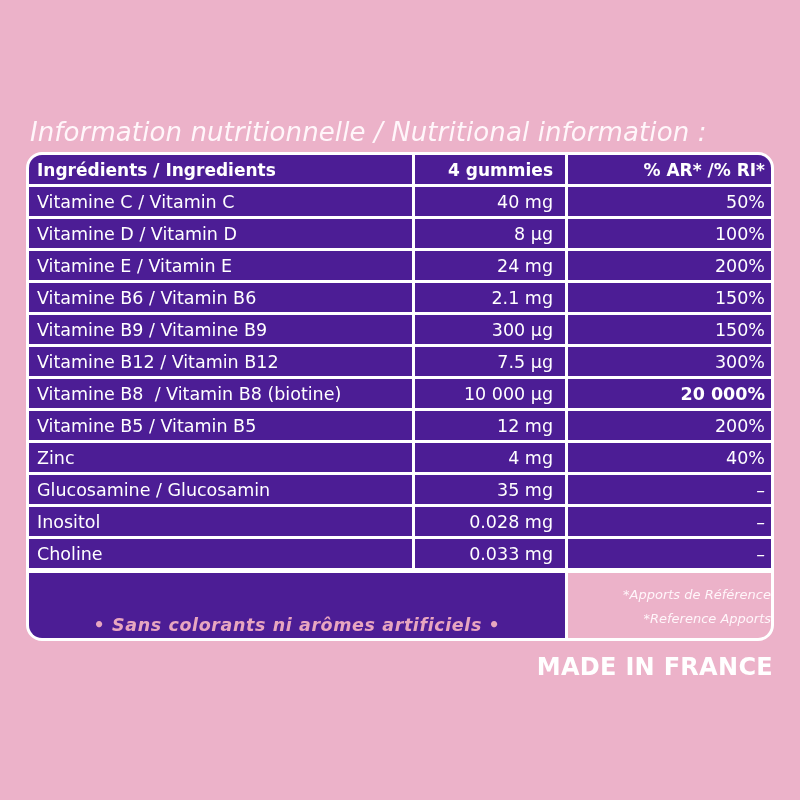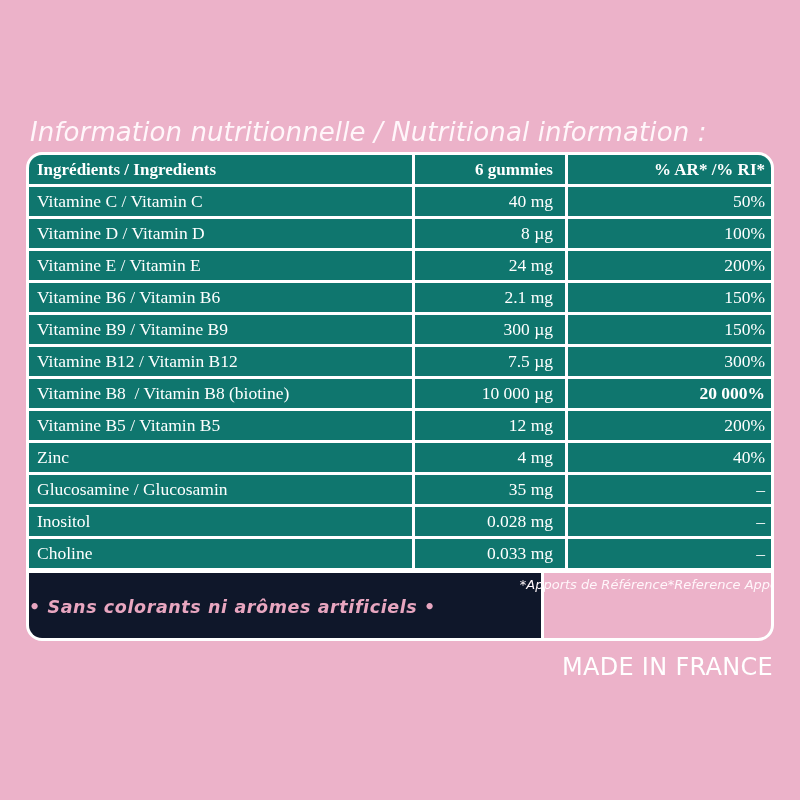--- a/index.html
+++ b/index.html
@@ -38,89 +38,88 @@
       background: #ffffff;
     }
     .row {
       position: absolute;
       left: 0;
       width: 742px;
       height: 29px;
       display: flex;
     }
     .cell {
-      background: #0f766e;
+      background: #4c1d95;
       height: 100%;
       box-sizing: border-box;
       display: flex;
       align-items: center;
       font-size: 17.5px;
       white-space: nowrap;
       overflow: hidden;
-      font-family: Liberation Serif, serif;
     }
     .c1 { width: 383px; padding-left: 8px; }
     .c2 { width: 150px; margin-left: 3px; justify-content: flex-end; padding-right: 12px; }
     .c3 { width: 203px; margin-left: 3px; justify-content: flex-end; padding-right: 6px; }
     .hdr .cell { font-weight: bold; font-size: 17px; }
     .bold { font-weight: bold; text-align: center; }
     .footer {
       position: absolute;
       left: 0;
       top: 418px;
       width: 742px;
       height: 68px;
       display: flex;
     }
     .footer-left {
       width: 536px;
-      background: #0f172a;
+      background: #4c1d95;
       display: flex;
-      flex-direction: row;
-      justify-content: space-between;
+      flex-direction: column;
+      justify-content: flex-end;
       align-items: center;
       color: #e8a6c0;
       font-style: italic;
       font-weight: bold;
       font-size: 17.5px;
       letter-spacing: 0.6px;
     }
     .footer-left div { line-height: 31px; white-space: nowrap; }
     .footer-right {
-      width: 227px;
+      width: 203px;
       margin-left: 3px;
       background: #ecb2c9;
       display: flex;
-      flex-direction: row;
+      flex-direction: column;
       justify-content: center;
-      align-items: flex-start;
+      align-items: flex-end;
       font-style: italic;
       font-size: 13px;
       color: #fff6fa;
     }
     .footer-right div { line-height: 24px; white-space: nowrap; }
     .made {
       position: absolute;
       right: 27px;
       top: 653px;
-      font-weight: normal;
+      font-weight: bold;
       font-size: 24px;
       letter-spacing: 0.3px;
       color: #ffffff;
     }
   </style>
 </head>
 <body>
 
 <div class="title">Information nutritionnelle / Nutritional information :</div>
 
 <div class="table-wrap">
   <div class="row hdr" style="top:0px">
     <div class="cell c1">Ingrédients / Ingredients</div>
-    <div class="cell c2">6 gummies</div>
+    <div class="cell c2">4 gummies</div>
     <div class="cell c3">% AR* /% RI*</div>
   </div>
 
   <div class="row" style="top:32px">
     <div class="cell c1">Vitamine C / Vitamin C</div>
     <div class="cell c2">40 mg</div>
     <div class="cell c3">50%</div>
   </div>
   <div class="row" style="top:64px">
     <div class="cell c1">Vitamine D / Vitamin D</div>

